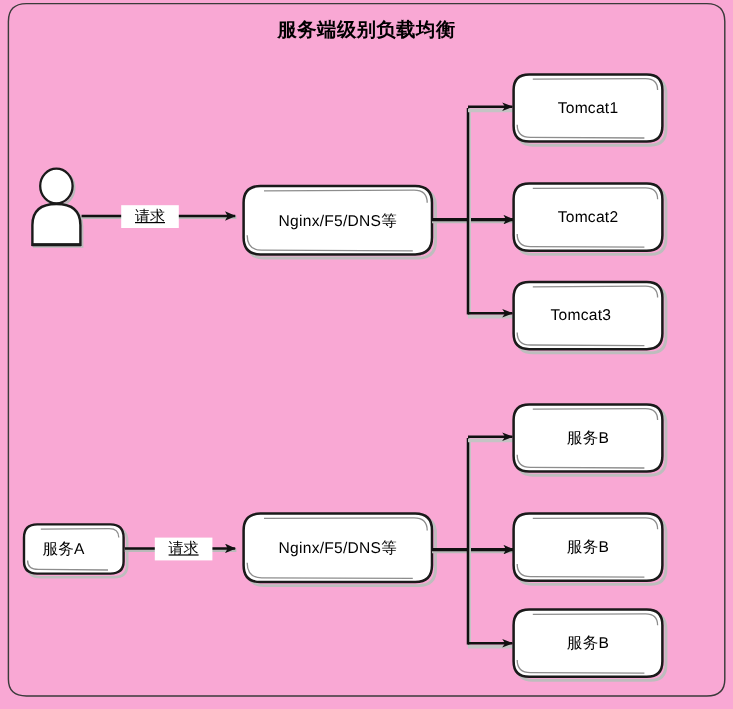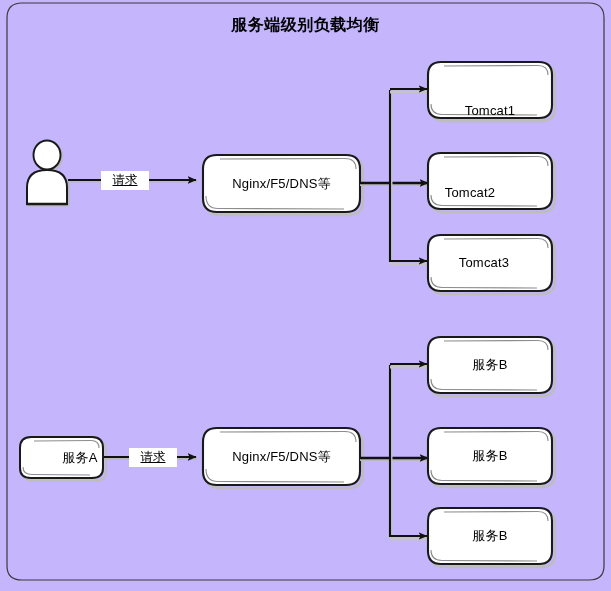--- a/index.html
+++ b/index.html
@@ -7,21 +7,21 @@
     padding: 0;
     background: #ffffff;
   }
   body {
     font-family: "Liberation Sans", "DejaVu Sans", sans-serif;
   }
   #canvas {
     position: relative;
     width: 611px;
     height: 591px;
-    background: #c4b5fd;
+    background: #f9a8d4;
     overflow: hidden;
   }
   #diagram-svg {
     position: absolute;
     left: 0;
     top: 0;
     width: 611px;
     height: 591px;
   }
   .node-label {
@@ -216,27 +216,27 @@
       <path d="M 431,550 Q 431,560.5 442,560.5 L 537,561" fill="none" stroke="#8d8d8d" stroke-width="1.1"></path>
     </g>
   </svg>
 
   <div id="diagram-title">服务端级别负载均衡</div>
 
   <div class="edge-label" style="left:101px; top:171px; width:46px; height:19px;">请求</div>
 
   <div class="node-label" style="left:203px; top:155px; width:157px; height:57px;">Nginx/F5/DNS等</div>
 
-  <div class="node-label" style="left:428px; top:62px; width:124px; height:56px;margin-top:21px;">Tomcat1</div>
-
-  <div class="node-label" style="left:408px; top:153px; width:124px; height:56px;margin-top:12px;">Tomcat2</div>
+  <div class="node-label" style="left:428px; top:62px; width:124px; height:56px;">Tomcat1</div>
+
+  <div class="node-label" style="left:428px; top:153px; width:124px; height:56px;">Tomcat2</div>
 
   <div class="node-label" style="left:428px; top:235px; width:112px; height:56px;">Tomcat3</div>
 
-  <div class="node-label" style="left:32px; top:437px; width:96px; height:41px;">服务A</div>
+  <div class="node-label" style="left:5px; top:437px; width:96px; height:41px;">服务A</div>
 
   <div class="edge-label" style="left:129px; top:448px; width:46px; height:19px;">请求</div>
 
   <div class="node-label" style="left:203px; top:428px; width:157px; height:57px;">Nginx/F5/DNS等</div>
 
   <div class="node-label" style="left:428px; top:337px; width:124px; height:56px;">服务B</div>
 
   <div class="node-label" style="left:428px; top:428px; width:124px; height:56px;">服务B</div>
 
   <div class="node-label" style="left:428px; top:508px; width:124px; height:56px;">服务B</div>

